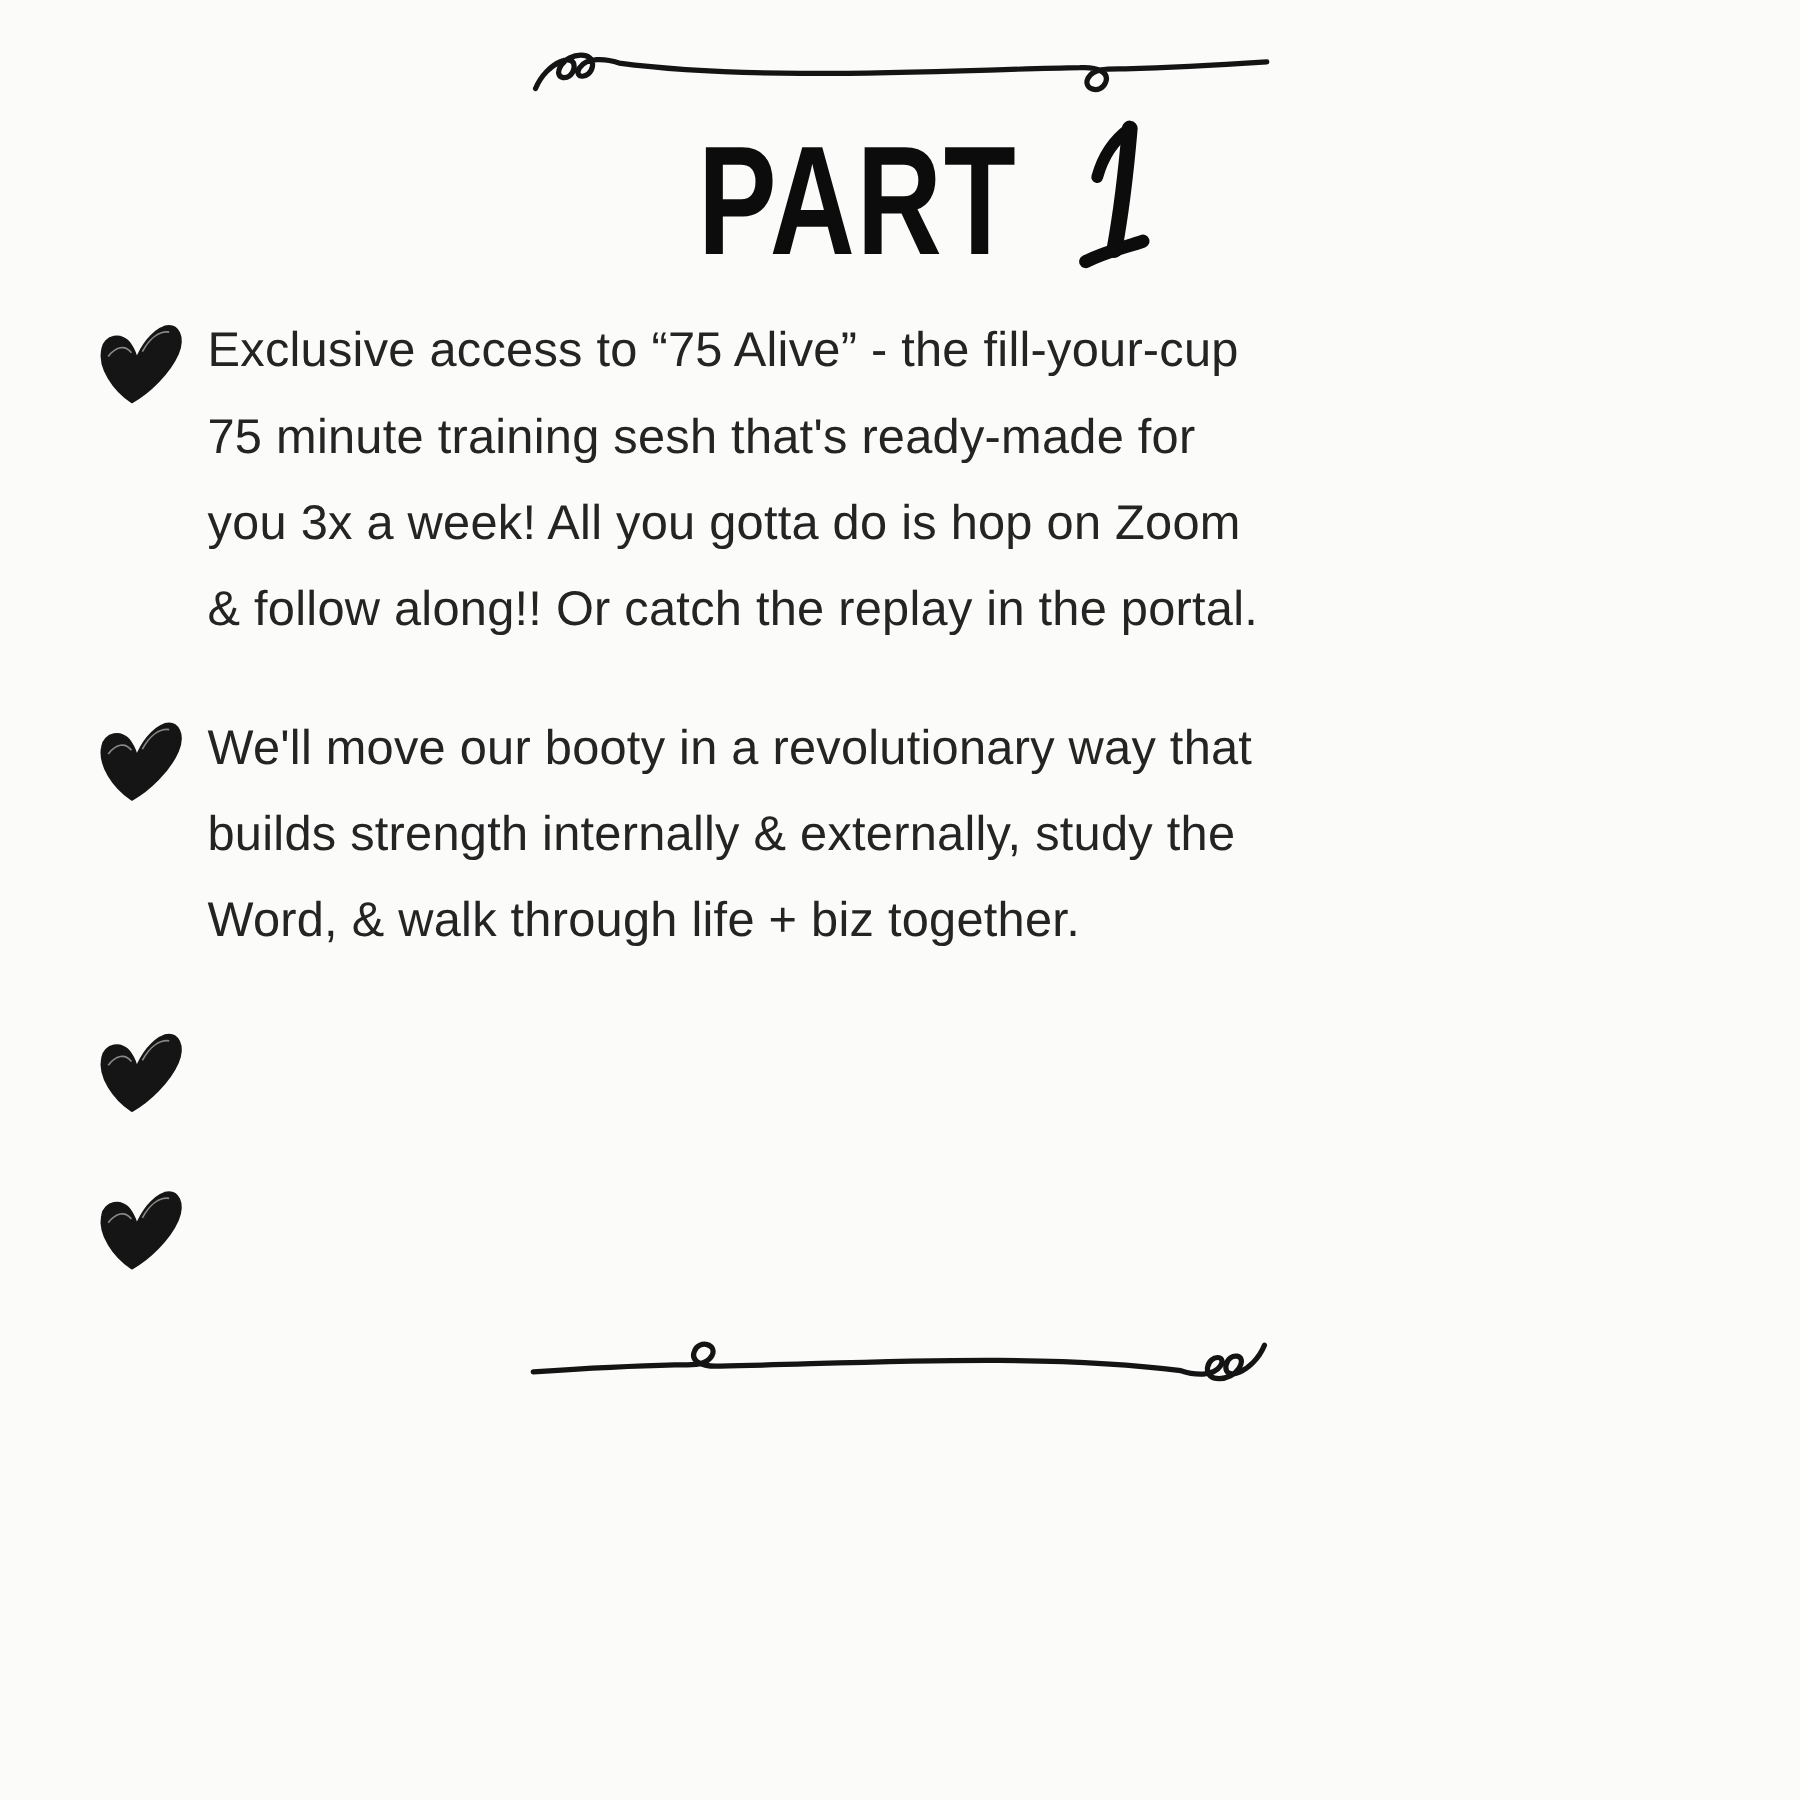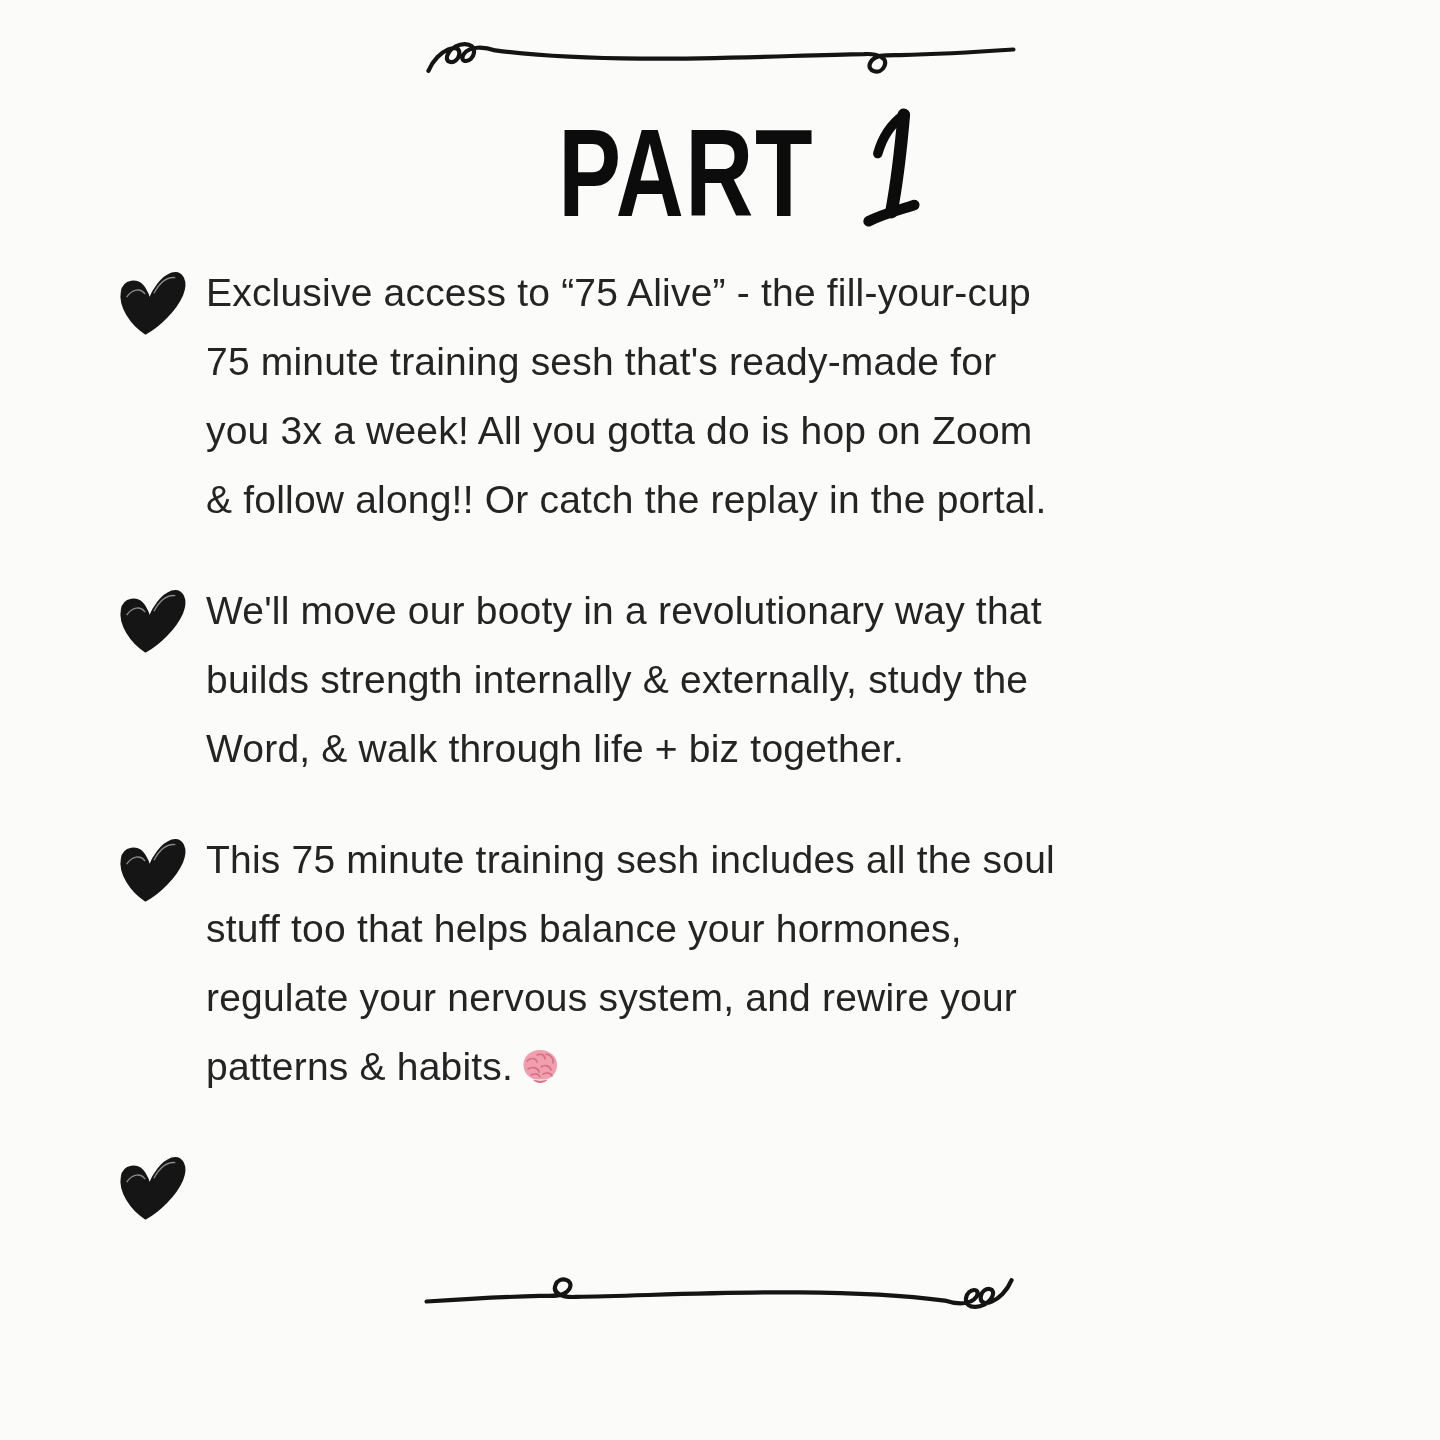--- a/index.html
+++ b/index.html
@@ -17,21 +17,21 @@
   .flourish-wrap {
     display: flex;
     justify-content: center;
   }
   .flourish-top { margin-top: 30px; }
   .flourish-bottom { margin-top: 28px; }
   .flourish-svg { width: 640px; height: 52px; display: block; }
   .flip { transform: rotate(180deg); }
 
   .title-row {
-    margin-top: 28px;
+    margin-top: 16px;
     height: 126px;
     display: flex;
     justify-content: center;
     align-items: center;
   }
   .title-part {
     display: inline-block;
     font-size: 124px;
     font-weight: 900;
     letter-spacing: 2px;
@@ -43,21 +43,21 @@
   .title-number-svg {
     width: 66px;
     height: 122px;
     display: block;
     margin-left: 2px;
     transform: rotate(-2deg) translateY(-4px);
   }
 
   .bullets {
     margin-top: 22px;
-    padding-left: 110px;
+    padding-left: 70px;
   }
   .bullet {
     display: flex;
     align-items: flex-start;
     margin-bottom: 42px;
   }
   .heart-box {
     flex: none;
     width: 80px;
     height: 78px;
@@ -128,28 +128,20 @@
 Word, &amp; walk through life + biz together.</p>
     </div>
 
     <div class="bullet">
       <span class="heart-box">
         <svg class="heart-svg" viewBox="0 0 80 80">
           <path d="M 37 71 C 22 62, 9 45, 11 30 C 12 19, 26 15, 33 25 C 36 29, 38 33, 39 38 C 43 26, 51 13, 61 9 C 71 6, 77 16, 72 30 C 66 46, 50 63, 37 71 Z" fill="#151515" stroke="#151515" stroke-width="3" stroke-linejoin="round" transform="rotate(3 40 40)"></path>
           <path d="M 16 34 C 22 26, 30 24, 35 31 M 44 30 C 50 19, 58 13, 66 14" fill="none" stroke="#fbfbfa" stroke-width="1.4" opacity="0.5"></path>
         </svg>
       </span>
-      <p class="bullet-text"><span>This 75 minute training sesh includes all the soul
-stuff too that helps balance your hormones,
-regulate your nervous system, and rewire your
-patterns &amp; habits.</span><svg class="brain-svg" viewBox="0 0 42 40">
-          <path d="M21 3 C11 3 4 10 4.5 18.5 C5 26 10 31.5 17 32.5 L26 32.5 C33 31.5 37.5 26 38 18.5 C38.5 10 31 3 21 3 Z" fill="#f09fae"></path>
-          <path d="M14 32.5 C16.5 37 26 37 28.5 32.5 C25 34 18 34 14 32.5 Z" fill="#e26e89"></path>
-          <path d="M8 14 C12 10 17 11 18 15 M18 8 C22 6 26 8 26 12 M27 7 C32 8 35 12 34 16 M9 22 C14 19 19 21 20 25 M22 20 C26 17 31 19 32 23 M12 28 C16 26 20 27 21 30 M24 27 C28 25 32 26 33 29" fill="none" stroke="#d76d84" stroke-width="1.6" stroke-linecap="round"></path>
-        </svg></p>
     </div>
 
     <div class="bullet">
       <span class="heart-box">
         <svg class="heart-svg" viewBox="0 0 80 80">
           <path d="M 37 71 C 22 62, 9 45, 11 30 C 12 19, 26 15, 33 25 C 36 29, 38 33, 39 38 C 43 26, 51 13, 61 9 C 71 6, 77 16, 72 30 C 66 46, 50 63, 37 71 Z" fill="#151515" stroke="#151515" stroke-width="3" stroke-linejoin="round" transform="rotate(3 40 40)"></path>
           <path d="M 16 34 C 22 26, 30 24, 35 31 M 44 30 C 50 19, 58 13, 66 14" fill="none" stroke="#fbfbfa" stroke-width="1.4" opacity="0.5"></path>
         </svg>
       </span>
     </div>

